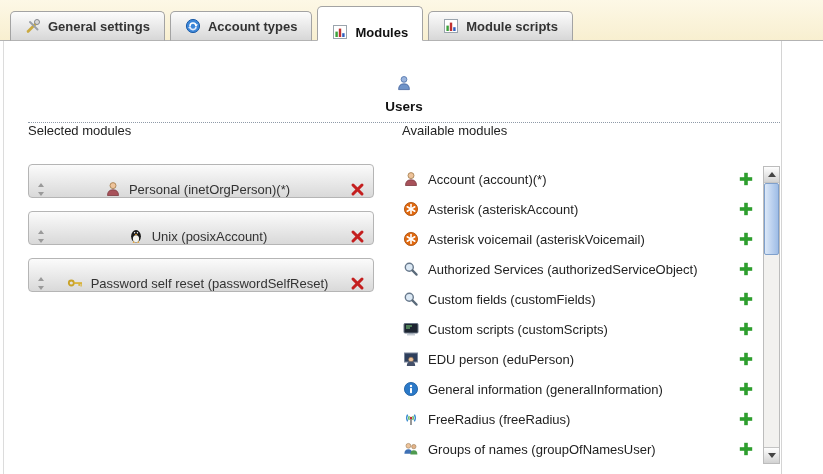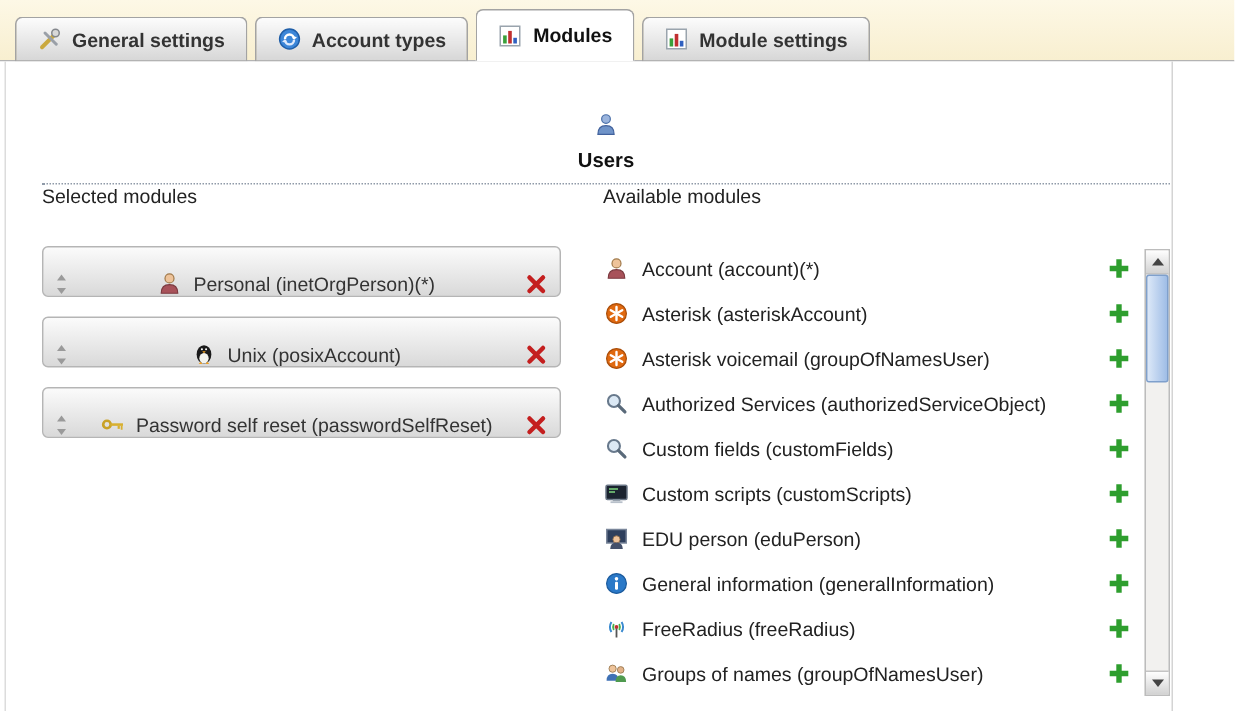--- a/index.html
+++ b/index.html
@@ -42,20 +42,21 @@
     color: #333;
     white-space: nowrap;
     font-weight: bold;
   }
   .tab.active {
     height: 35px;
     background: #fff;
     border-bottom: 1px solid #fff;
     color: #111;
     z-index: 2;
+    align-items: flex-end;
   }
   
   .content {
     position: relative;
     height: 433px;
     padding: 34px 0 0 28px;
     background: #fff;
   }
   .edge-left  { position: absolute; left: 3px;  top: 0; bottom: 0; width: 1px; background: #dcdcdc; }
   .edge-right { position: absolute; left: 781px; top: 0; bottom: 0; width: 1px; background: #d4d4d4; }
@@ -178,21 +179,21 @@
     </div>
     <div class="tab">
       <span class="icon">
         <svg width="16" height="16" viewBox="0 0 16 16">
           <rect x="1.5" y="1.5" width="13" height="13" fill="#fff" stroke="#9aa4ad" stroke-width="1"></rect>
           <rect x="3.4" y="7.6" width="2.4" height="5.4" fill="#3aa03a"></rect>
           <rect x="6.8" y="4.6" width="2.4" height="8.4" fill="#c03030"></rect>
           <rect x="10.2" y="9.2" width="2.4" height="3.8" fill="#3060c0"></rect>
         </svg>
       </span>
-      <span>Module settings</span>
+      <span>Module scripts</span>
     </div>
   </div>
 
   <div class="content">
     <div class="edge-left"></div>
     <div class="edge-right"></div>
 
     <div class="users-heading">
       <span class="icon">
         <svg width="16" height="16" viewBox="0 0 16 16">
@@ -343,21 +344,21 @@
             <span class="icon mod-icon">
               <svg width="16" height="16" viewBox="0 0 16 16">
                 <circle cx="8" cy="8" r="6.6" fill="#e06910" stroke="#a84c08" stroke-width="0.8"></circle>
                 <g stroke="#fff" stroke-width="1.6" stroke-linecap="round">
                   <line x1="8" y1="3.6" x2="8" y2="12.4"></line>
                   <line x1="4.2" y1="5.8" x2="11.8" y2="10.2"></line>
                   <line x1="11.8" y1="5.8" x2="4.2" y2="10.2"></line>
                 </g>
               </svg>
             </span>
-            <span class="avail-label">Asterisk voicemail (groupOfNamesUser)</span>
+            <span class="avail-label">Asterisk voicemail (asteriskVoicemail)</span>
             <span class="icon add">
               <svg width="14" height="14" viewBox="0 0 14 14">
                 <g stroke="#2e9e2e" stroke-width="3.6">
                     <line x1="7" y1="0.8" x2="7" y2="13.2"></line>
                     <line x1="0.8" y1="7" x2="13.2" y2="7"></line>
                   </g>
               </svg>
             </span>
           </div>
 

